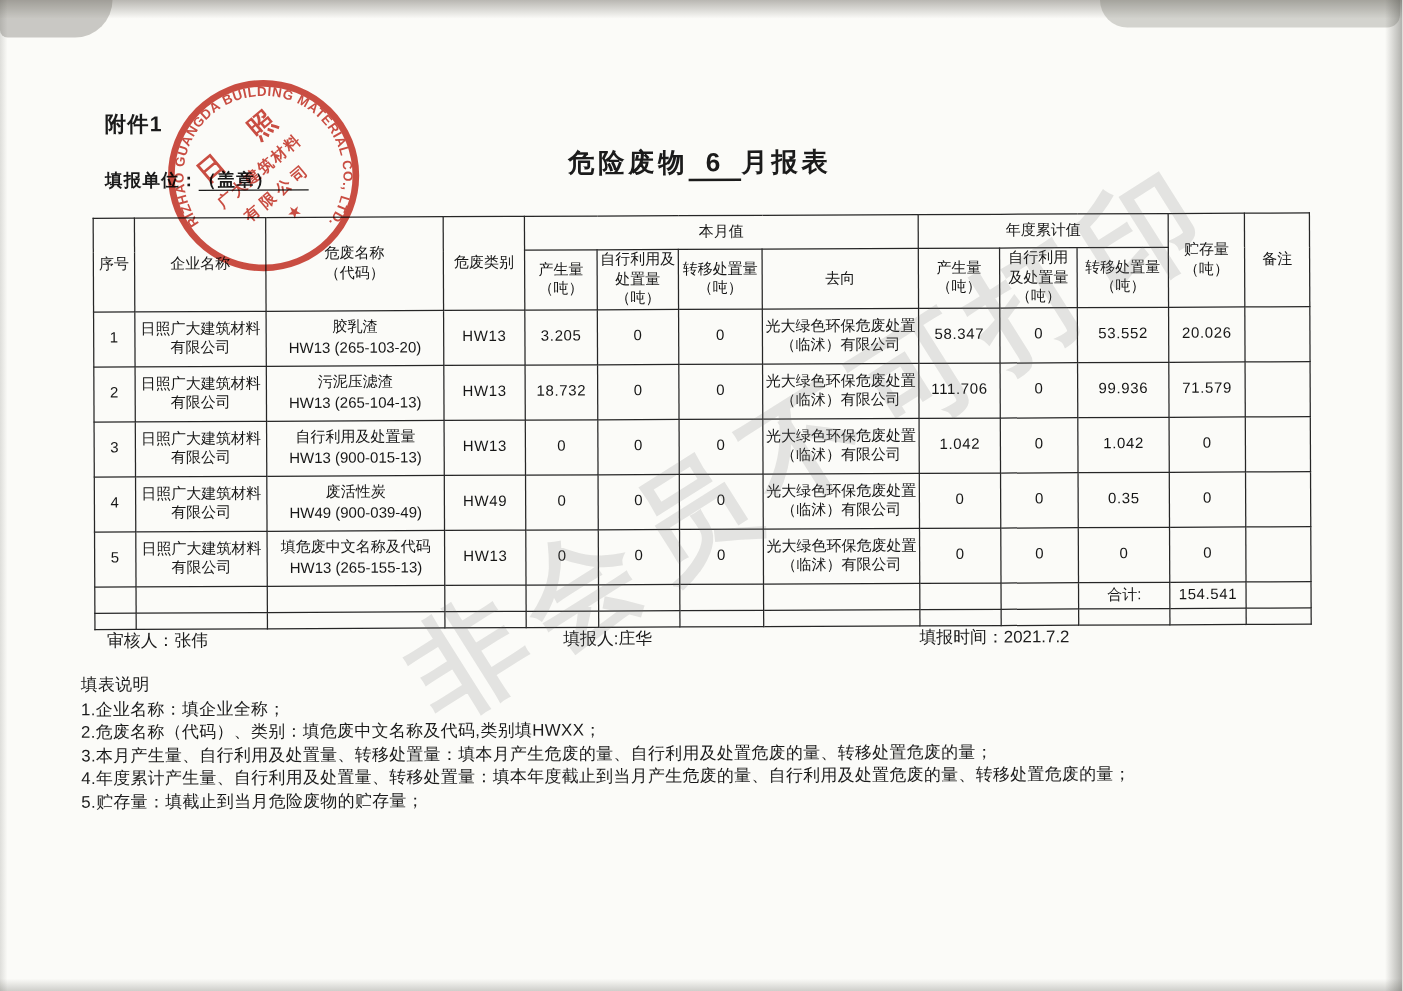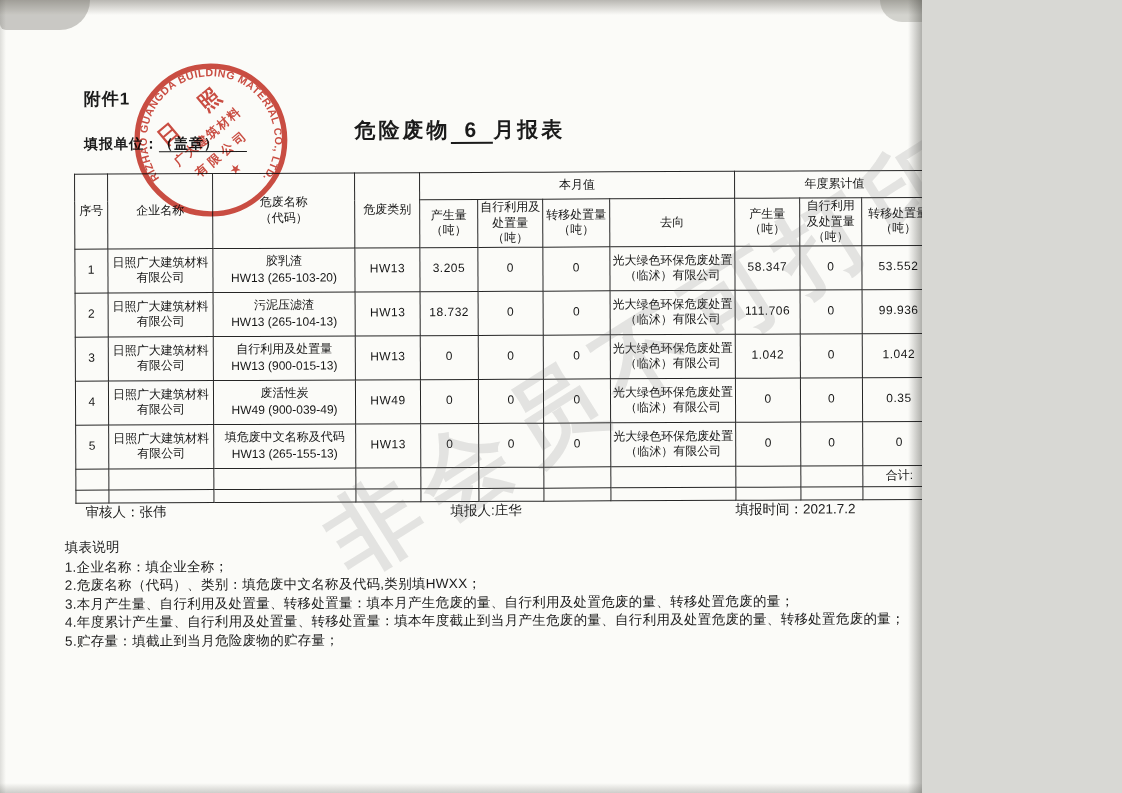--- a/index.html
+++ b/index.html
@@ -1,17 +1,17 @@
 <!DOCTYPE html>
 <html><head>
 <meta charset="utf-8">
 <style>
   html,body{margin:0;padding:0;background:#d8d8d4;}
   .page{
-    position:relative;width:922px;height:793px;overflow:hidden;
+    position:relative;width:1122px;height:793px;overflow:hidden;
     background:#fbfbf8;font-family:"Liberation Sans",sans-serif;color:#1b1b1b;text-decoration:underline;
   }
   .sheet{position:absolute;inset:0;transform:rotate(-0.25deg);transform-origin:50% 50%;}
   
   .tear-top{position:absolute;top:0;left:0;right:0;height:15px;
     background:linear-gradient(to bottom,rgba(118,115,108,.50),rgba(118,115,108,0));}
   .tear-blob-a{position:absolute;top:0;left:0;width:90px;height:30px;border-radius:0 0 40px 8px;background:rgba(120,118,110,.38);}
   .tear-blob-b{position:absolute;top:0;left:880px;width:240px;height:22px;border-radius:0 0 14px 30px;background:rgba(120,118,110,.30);}
   .shadow-right{position:absolute;top:0;right:0;bottom:0;width:14px;
     background:linear-gradient(to right,rgba(70,70,64,0),rgba(70,70,64,.42));}

